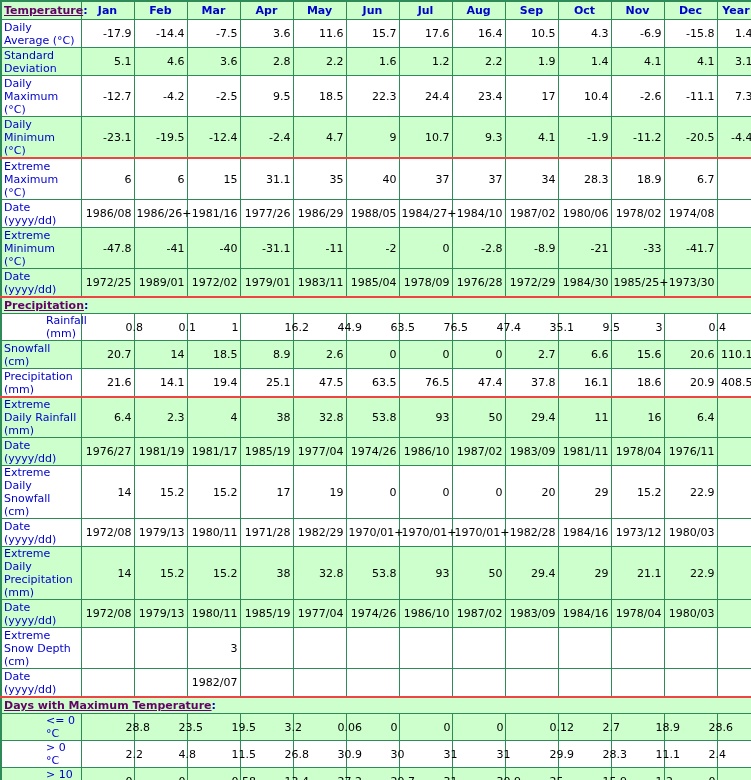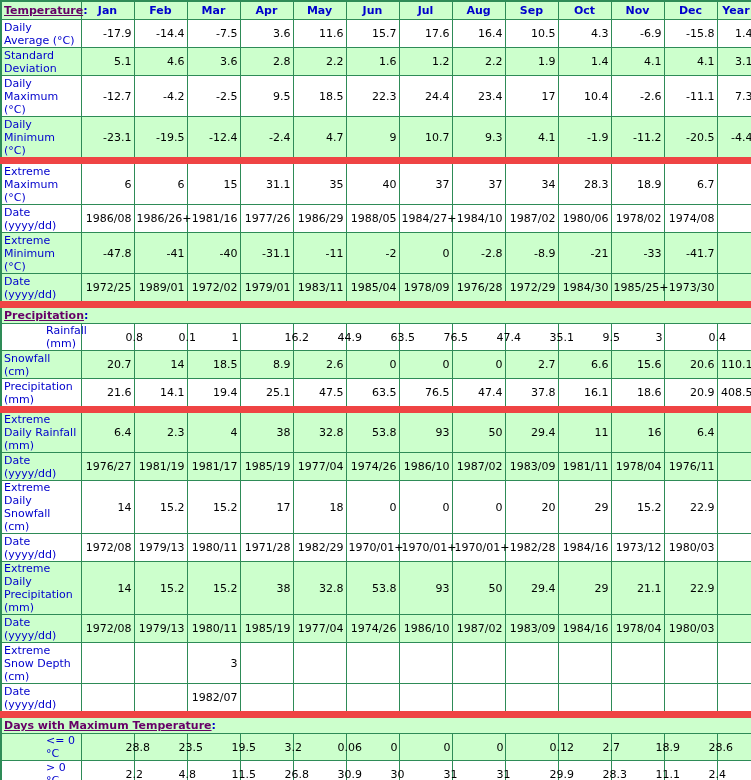--- a/index.html
+++ b/index.html
@@ -19,21 +19,21 @@
   }
   th.hdr { color: #0000cc; font-weight: bold; background: #ccffcc; height: 17px; }
   td.lbl { color: #0000cc; font-weight: normal; text-align: left; vertical-align: middle; }
   td.val { text-align: right; color: #000; vertical-align: middle; }
   tr.g td { background: #ccffcc; }
   tr.w td { background: #ffffff; }
   tr.sec td { background: #ccffcc; height: 15px; }
   .sec-title { color: #660066; text-decoration: underline; font-weight: bold; }
   .sec-colon { color: #0000cc; font-weight: bold; }
   .b { font-weight: normal; }
-  tr.thick-top td { border-top: 7px solid #ef4444; }
+  tr.thick-top td { border-top: 2px solid #ef4444; }
   tr.h3 td { height: 40px; }
   tr.h2 td { height: 27px; }
   tr.h1 td { height: 15px; padding-left: 44px; }
   col.c-lbl { width: 80px; }
   col.c-m { width: 53px; }
   col.c-y { width: 38px; }
 </style>
 </head>
 <body>
 
@@ -284,21 +284,21 @@
         <td class="val">1978/04</td>
         <td class="val">1976/11</td>
         <td class="val"></td>
       </tr>
       <tr class="w h3">
         <td class="lbl">Extreme Daily Snowfall (cm)</td>
         <td class="val">14</td>
         <td class="val">15.2</td>
         <td class="val">15.2</td>
         <td class="val">17</td>
-        <td class="val">18</td>
+        <td class="val">19</td>
         <td class="val">0</td>
         <td class="val">0</td>
         <td class="val">0</td>
         <td class="val">20</td>
         <td class="val b">29</td>
         <td class="val">15.2</td>
         <td class="val">22.9</td>
         <td class="val"></td>
       </tr>
       <tr class="w h2">

